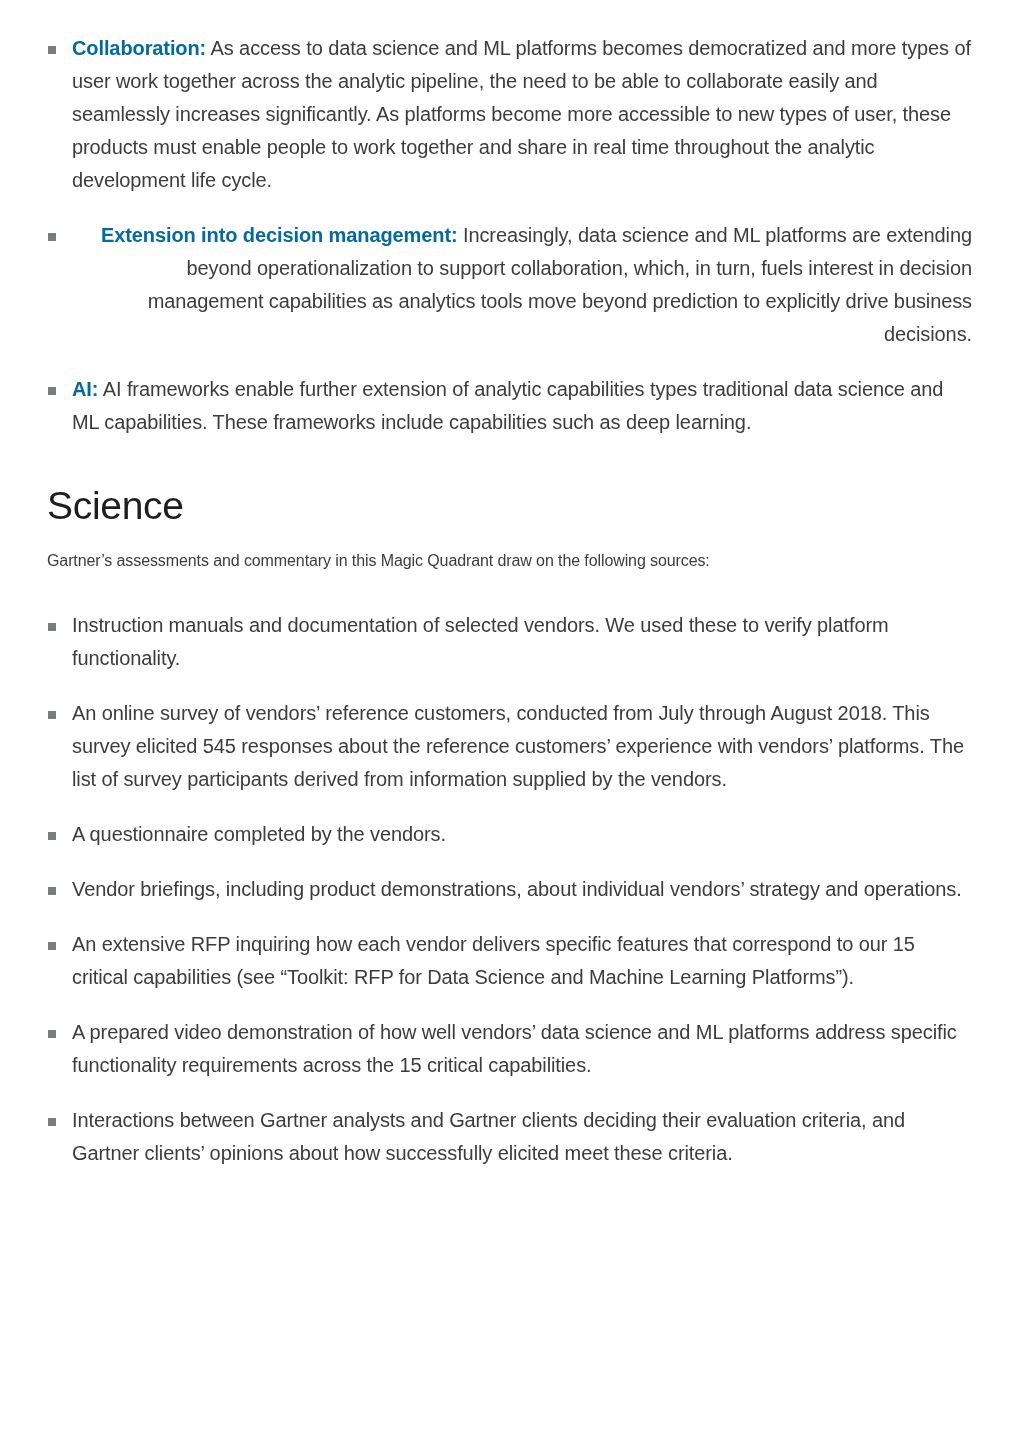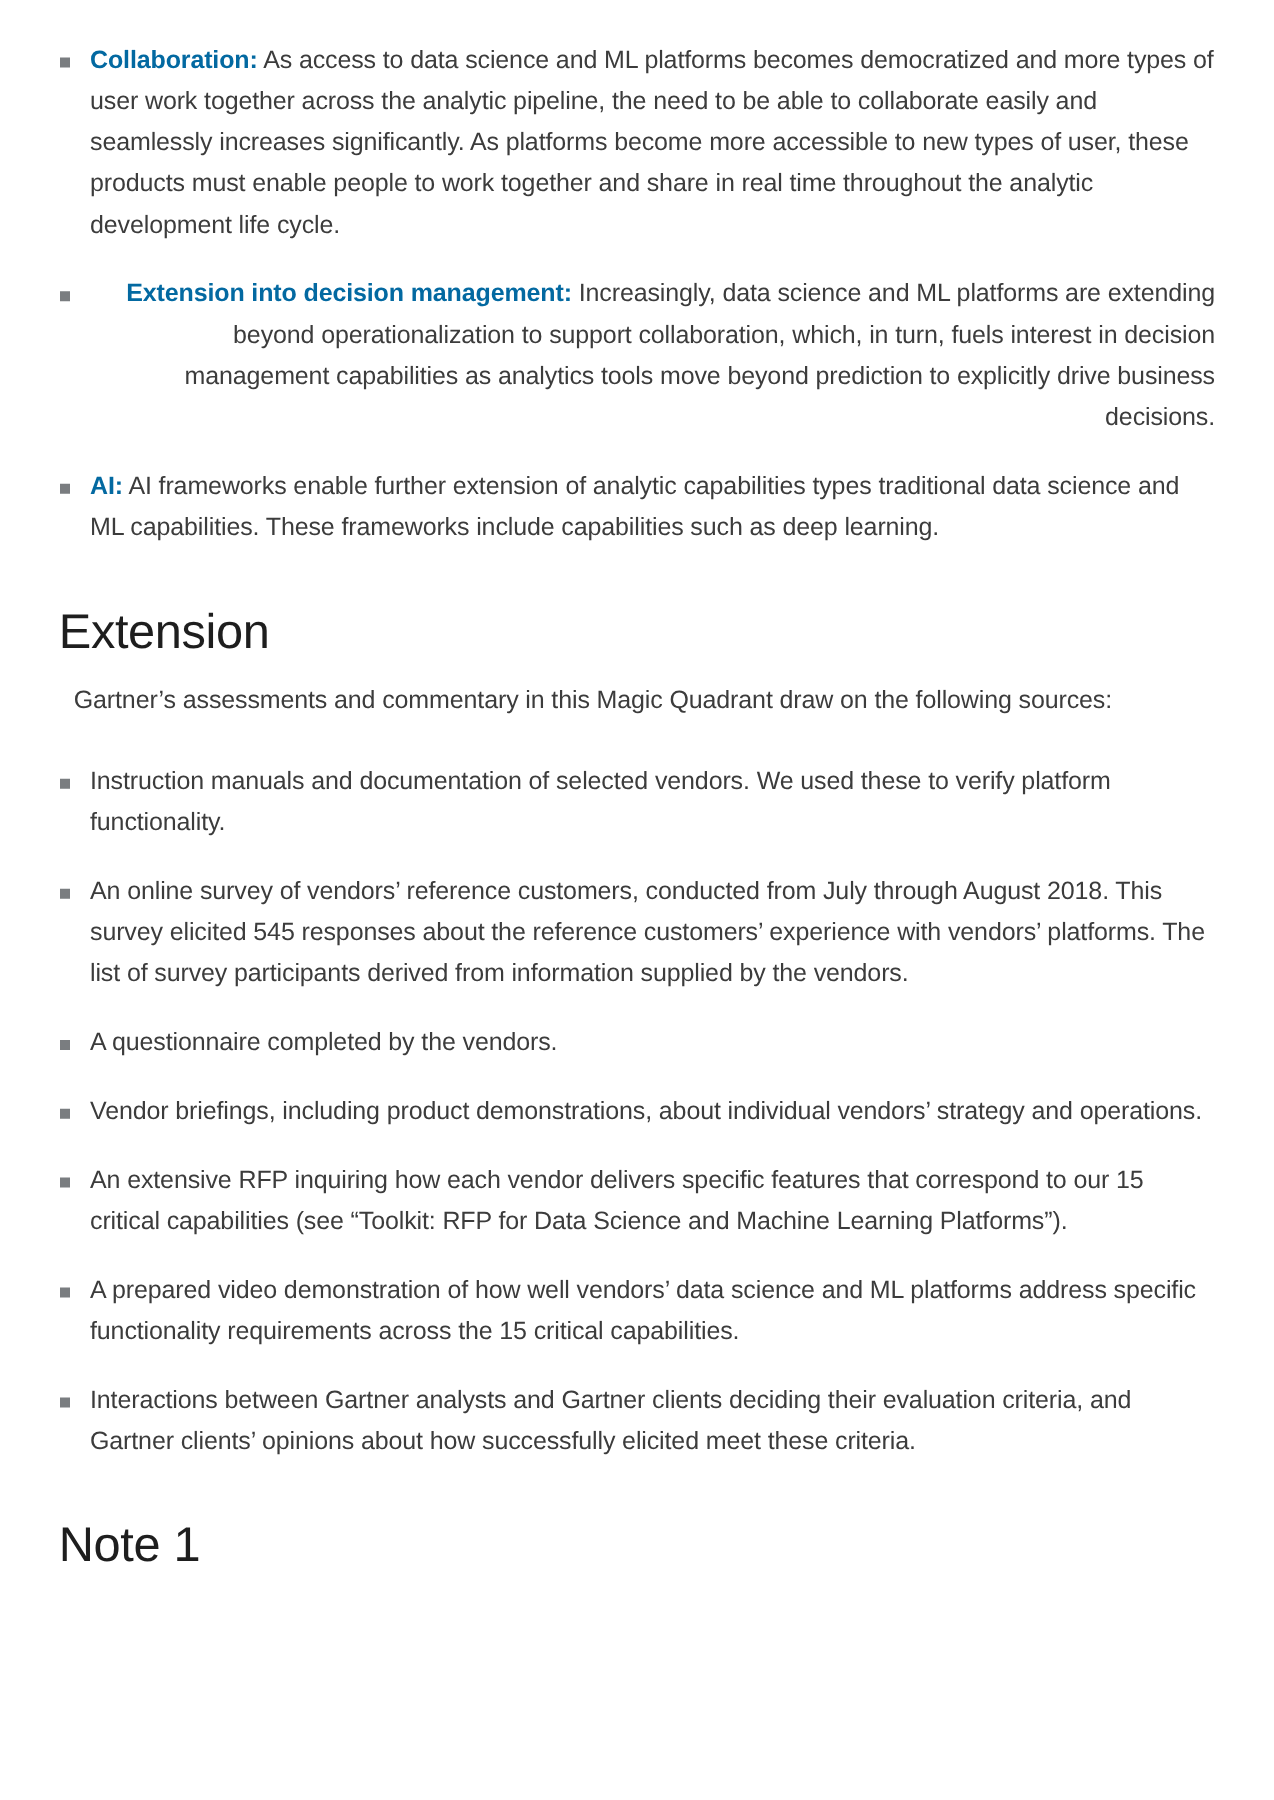--- a/index.html
+++ b/index.html
@@ -45,23 +45,23 @@
     }
     h2 {
       font-weight: normal;
       font-size: 39px;
       color: #1e1e1e;
       margin: 0;
       line-height: 44px;
       letter-spacing: -0.3px;
     }
     p.intro {
-      font-size: 20px;
+      font-size: 16px;
       line-height: 33px;
-      margin: 12px;
+      margin: 0;
       letter-spacing: -0.1px;
     }
   </style>
 </head>
 <body>
 
 <div class="page">
 
   <ul class="bullets" style="padding-top:32px;">
     <li style="margin-bottom:22px;">
@@ -71,21 +71,21 @@
     <li style="margin-bottom:22px;text-align:right;">
       <span class="bullet"></span>
       <span class="term">Extension into decision management:</span><span> Increasingly, data science and ML platforms are extending beyond operationalization to support collaboration, which, in turn, fuels interest in decision management capabilities as analytics tools move beyond prediction to explicitly drive business decisions.</span>
     </li>
     <li>
       <span class="bullet"></span>
       <span class="term">AI:</span><span> AI frameworks enable further extension of analytic capabilities types traditional data science and ML capabilities. These frameworks include capabilities such as deep learning.</span>
     </li>
   </ul>
 
-  <h2 style="margin-top:45px;">Extension</h2>
+  <h2 style="margin-top:45px;">Science</h2>
 
   <p class="intro" style="margin-top:16px;">Gartner’s assessments and commentary in this Magic Quadrant draw on the following sources:</p>
 
   <ul class="bullets" style="margin-top:32px;">
     <li style="margin-bottom:22px;">
       <span class="bullet"></span>
       <span>Instruction manuals and documentation of selected vendors. We used these to verify platform functionality.</span>
     </li>
     <li style="margin-bottom:22px;">
       <span class="bullet"></span>
@@ -106,15 +106,14 @@
     <li style="margin-bottom:22px;">
       <span class="bullet"></span>
       <span>A prepared video demonstration of how well vendors’ data science and ML platforms address specific functionality requirements across the 15 critical capabilities.</span>
     </li>
     <li>
       <span class="bullet"></span>
       <span>Interactions between Gartner analysts and Gartner clients deciding their evaluation criteria, and Gartner clients’ opinions about how successfully elicited meet these criteria.</span>
     </li>
   </ul>
 
-  <h2 style="margin-top:45px;">Note 1</h2>
 
 </div>
 
 </body></html>

